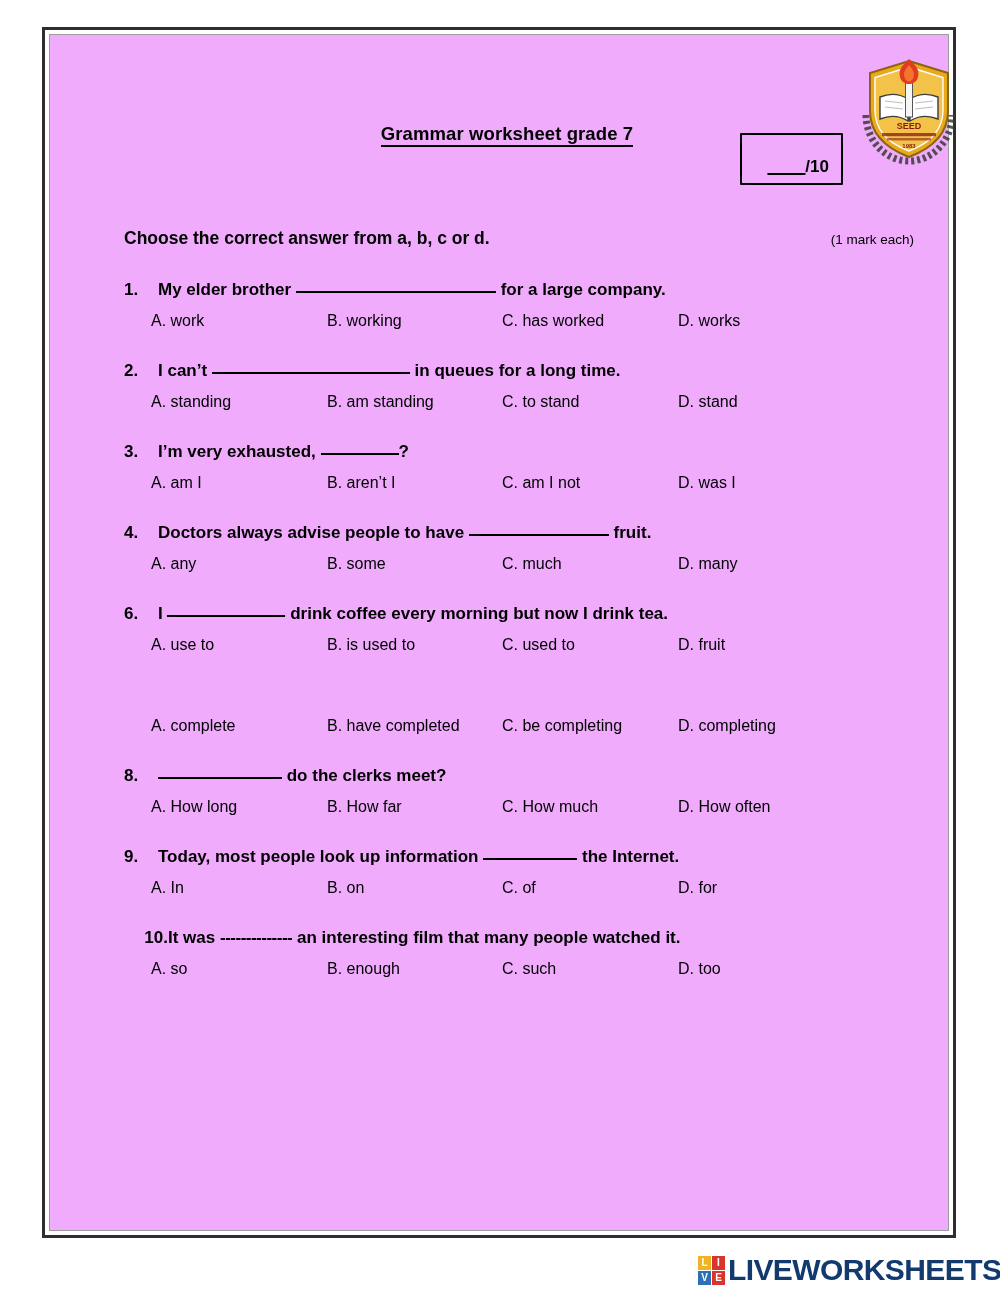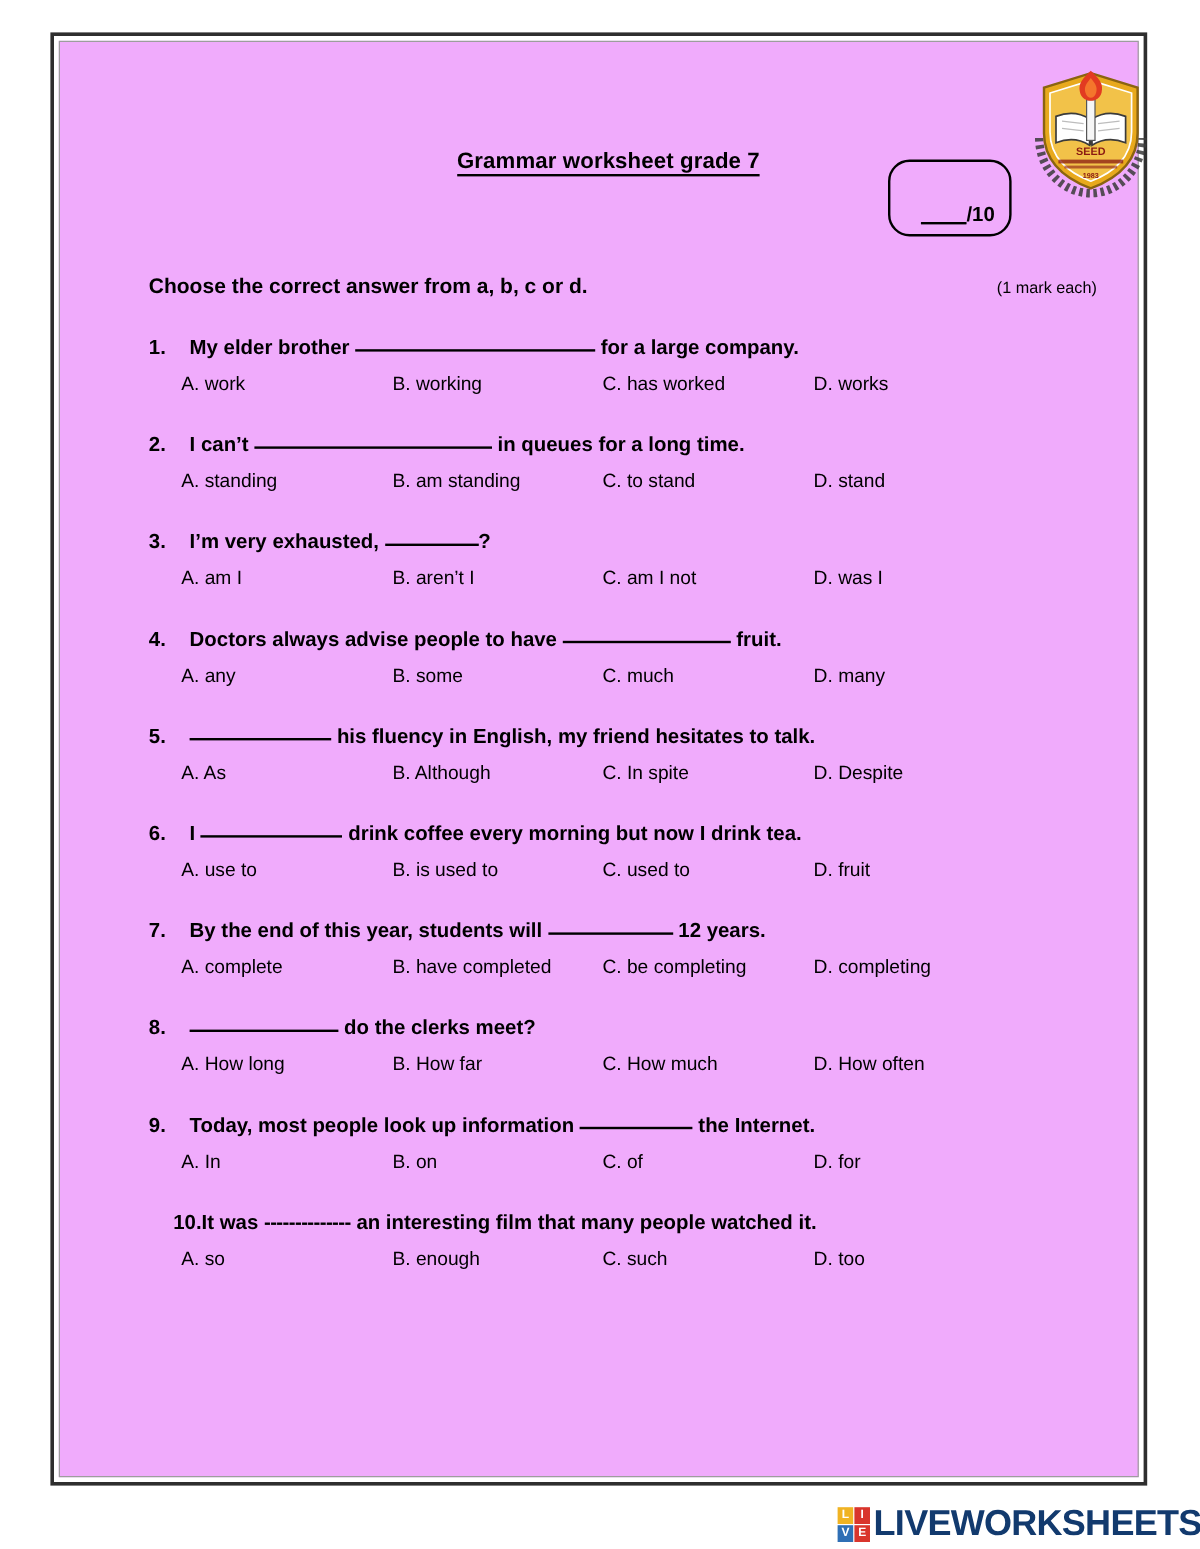--- a/index.html
+++ b/index.html
@@ -58,23 +58,23 @@
   }
   #worksheet-title span {
     border-bottom: 2px solid #000;
     padding-bottom: 1px;
   }
   #score-box {
     position: absolute;
     left: 690px;
     top: 98px;
     width: 103px;
-    height: 64px;
+    height: 52px;
     border: 2.5px solid #000;
-    border-radius: 18px;
+    border-radius: 1px;
     box-sizing: border-box;
   }
   #score-text {
     position: absolute;
     right: 12px;
     bottom: 6px;
     font-size: 17px;
     font-weight: bold;
     white-space: pre;
   }
@@ -285,39 +285,29 @@
         <div class="question-block">
           <div class="q-stem"><span class="q-num">4.</span><span>Doctors always advise people to have</span> <span class="blank-line" style="width: 140px;"></span> <span>fruit.</span></div>
           <div class="q-options">
             <span class="opt c0">A. any</span>
             <span class="opt c1">B. some</span>
             <span class="opt c2">C. much</span>
             <span class="opt c3">D. many</span>
           </div>
         </div>
         <div class="question-block">
-          <div class="q-stem"><span class="q-num">5.</span><span class="blank-line" style="width: 118px;"></span> <span>his fluency in English, my friend hesitates to talk.</span></div>
-          <div class="q-options">
-            <span class="opt c0">A. As</span>
-            <span class="opt c1">B. Although</span>
-            <span class="opt c2">C. In spite</span>
-            <span class="opt c3">D. Despite</span>
-          </div>
-        </div>
-        <div class="question-block">
           <div class="q-stem"><span class="q-num">6.</span><span>I</span> <span class="blank-line" style="width: 118px;"></span> <span>drink coffee every morning but now I drink tea.</span></div>
           <div class="q-options">
             <span class="opt c0">A. use to</span>
             <span class="opt c1">B. is used to</span>
             <span class="opt c2">C. used to</span>
             <span class="opt c3">D. fruit</span>
           </div>
         </div>
         <div class="question-block">
-          <div class="q-stem"><span class="q-num">7.</span><span>By the end of this year, students will</span> <span class="blank-line" style="width: 104px;"></span> <span>12 years.</span></div>
           <div class="q-options">
             <span class="opt c0">A. complete</span>
             <span class="opt c1">B. have completed</span>
             <span class="opt c2">C. be completing</span>
             <span class="opt c3">D. completing</span>
           </div>
         </div>
         <div class="question-block">
           <div class="q-stem"><span class="q-num">8.</span><span class="blank-line" style="width: 124px;"></span> <span>do the clerks meet?</span></div>
           <div class="q-options">

